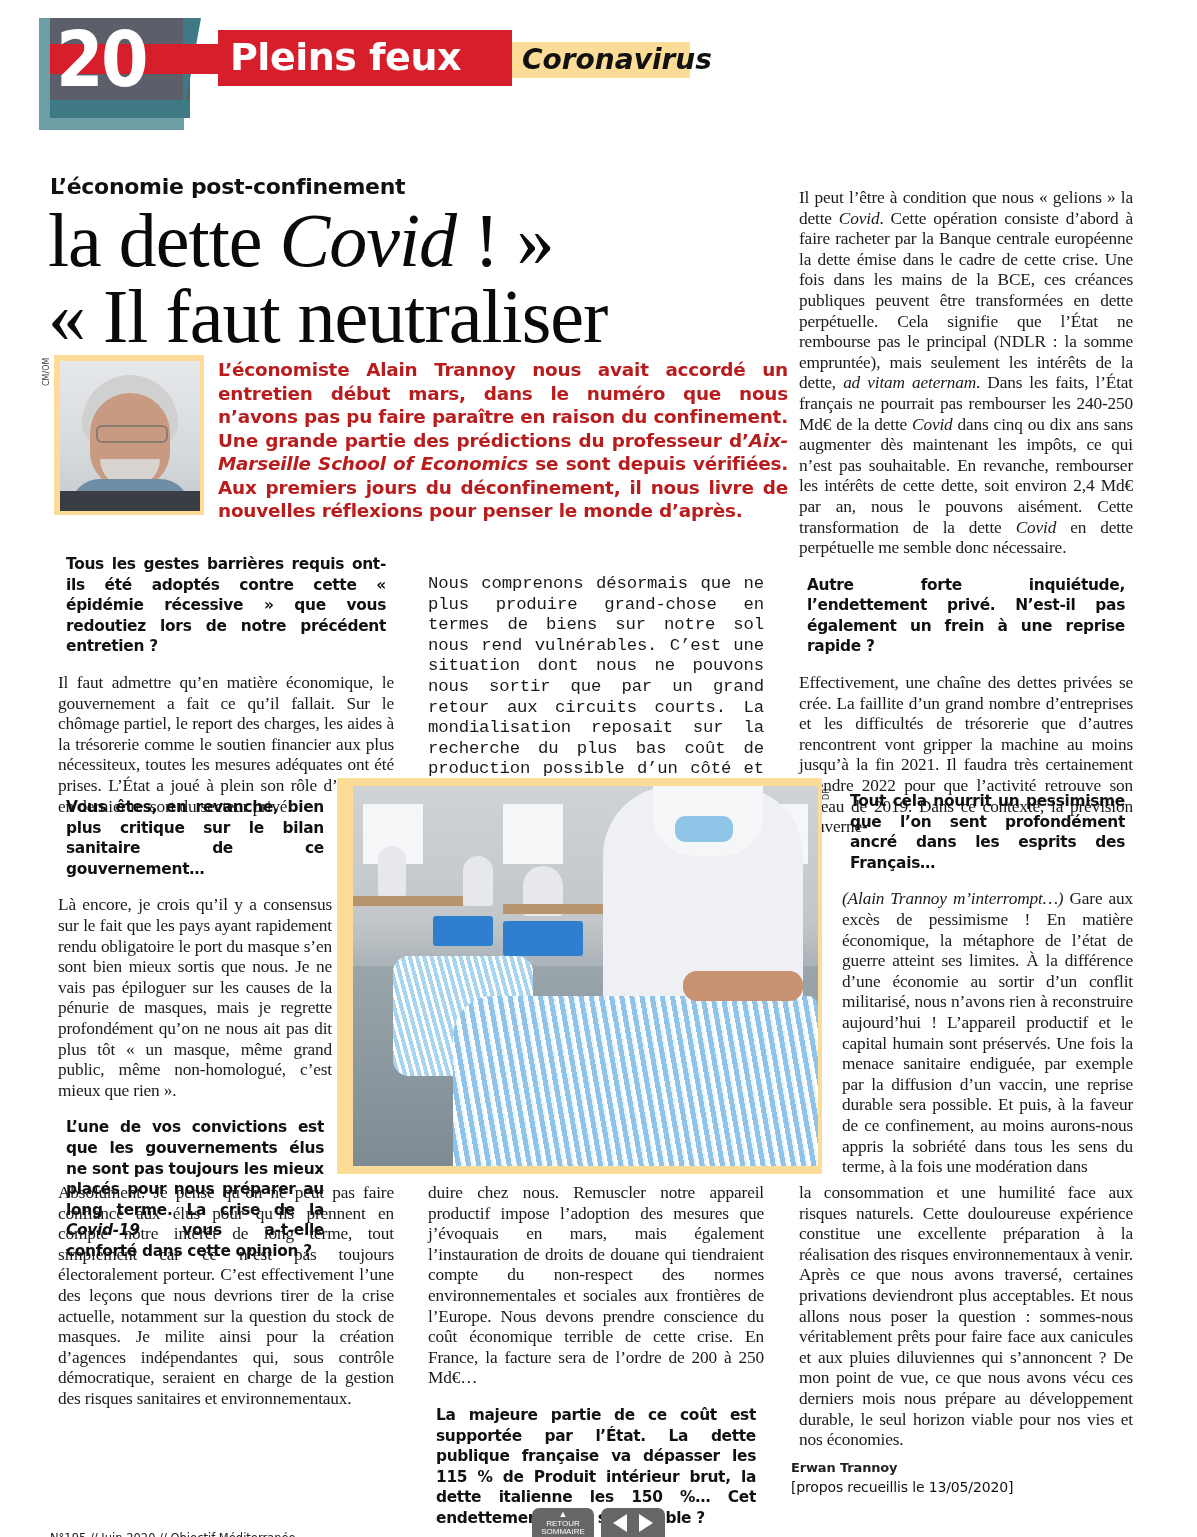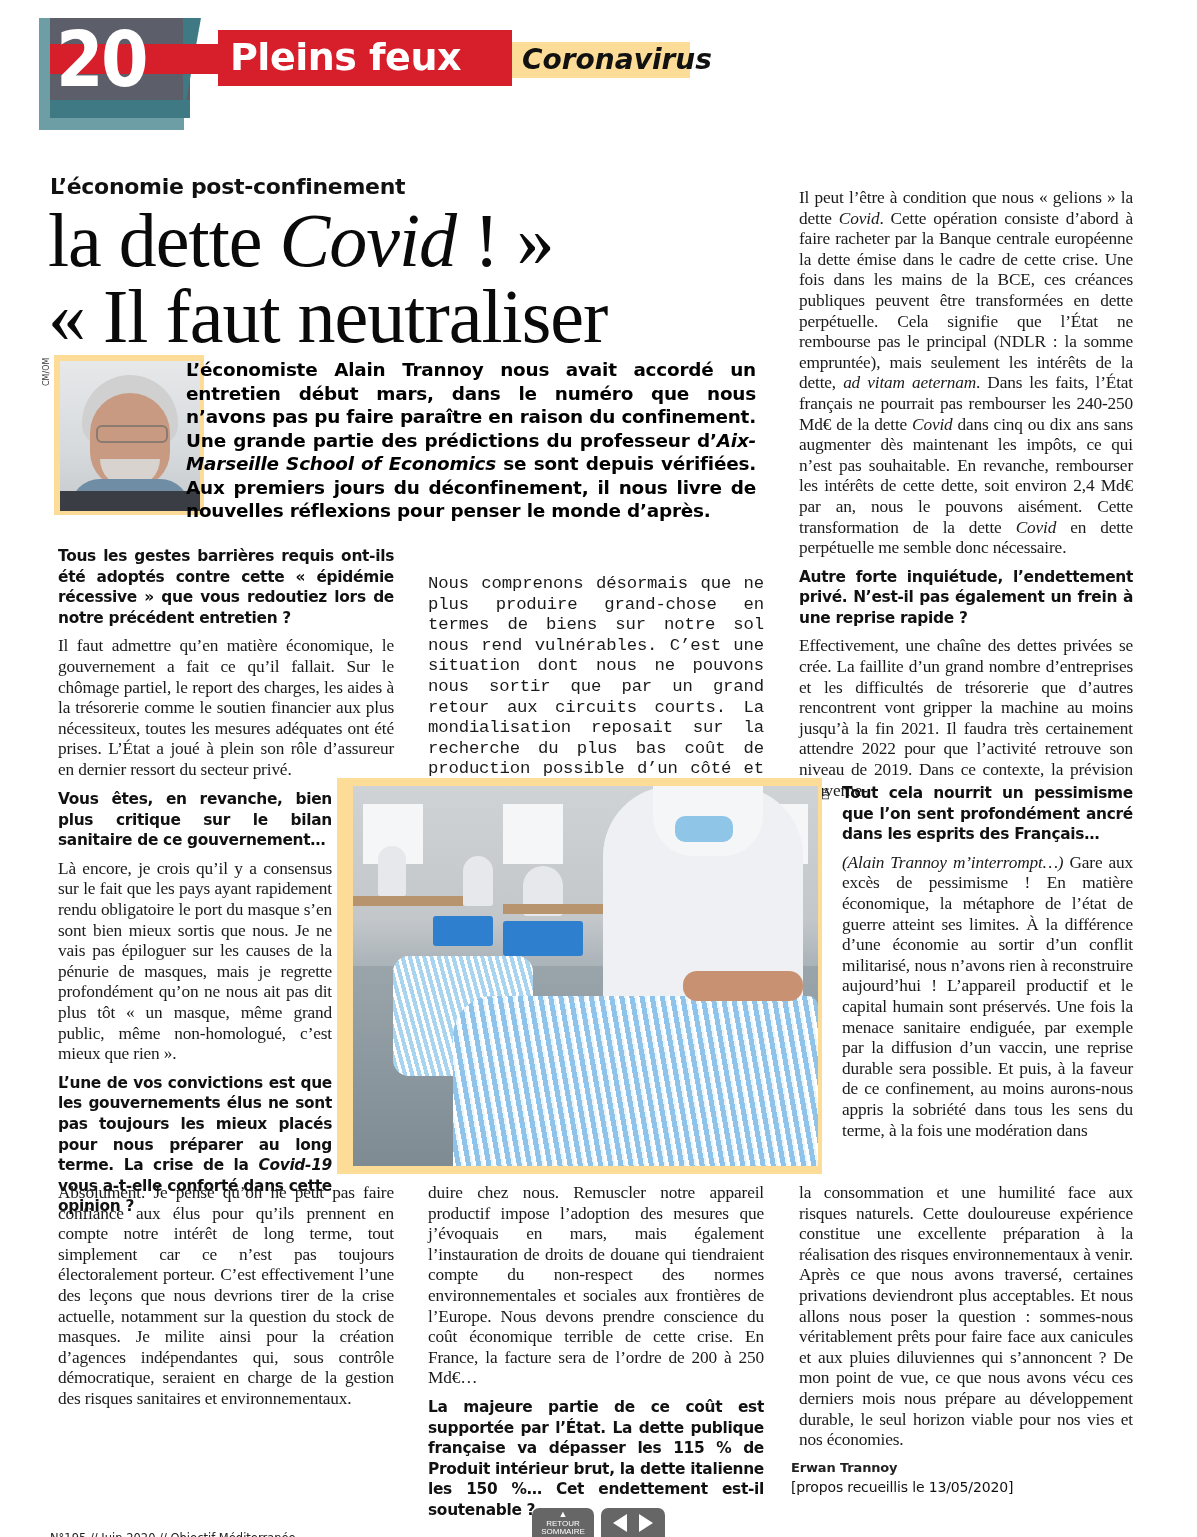--- a/index.html
+++ b/index.html
@@ -36,28 +36,28 @@
               background: linear-gradient(180deg, #e6e8ea 0%, #d7dadd 60%, #c6c9cc 100%); }
   .portrait .hair { position: absolute; left: 22px; top: 14px; width: 96px; height: 70px; border-radius: 48px 48px 20px 20px; background: #cfd0cf; }
   .portrait .face { position: absolute; left: 30px; top: 32px; width: 80px; height: 95px; border-radius: 40px 40px 36px 36px; background: #c99a82; }
   .portrait .glasses { position: absolute; left: 36px; top: 64px; width: 68px; height: 14px; border: 2px solid #8a7a70; border-radius: 6px; }
   .portrait .beard { position: absolute; left: 40px; top: 98px; width: 60px; height: 28px; border-radius: 0 0 30px 30px; background: #d8d3cf; }
   .portrait .scarf { position: absolute; left: 10px; top: 118px; width: 120px; height: 40px; background: #6f8ea6; border-radius: 30px 30px 0 0; }
   .portrait .coat { position: absolute; left: 0; top: 130px; width: 140px; height: 30px; background: #3a3d44; }
   .credit-v { position: absolute; font-family: "DejaVu Sans", sans-serif; font-size: 8px; color: #333; transform: rotate(-90deg); transform-origin: left top; }
   .credit-portrait { left: 42px; top: 386px; }
 
-  .lede { position: absolute; left: 186px; top: 358px; width: 570px; font-family: "DejaVu Sans", sans-serif; font-weight: bold;
-          font-size: 18.4px; line-height: 23.5px; color: #000000; text-align: justify; letter-spacing: -0.2px; }
+  .lede { position: absolute; left: 218px; top: 358px; width: 570px; font-family: "DejaVu Sans", sans-serif; font-weight: bold;
+          font-size: 18.4px; line-height: 23.5px; color: #b91c1c; text-align: justify; letter-spacing: -0.2px; }
   .lede em { font-style: italic; }
 
   
   .col { position: absolute; font-family: "Liberation Serif", serif; font-size: 17.3px; line-height: 20.6px; color: #1a1a1a; text-align: justify; letter-spacing: -0.15px; }
   .col p { margin: 8px; }
-  .col .q { font-family: "DejaVu Sans", sans-serif; font-weight: bold; font-size: 15.4px; line-height: 20.6px; color: #111; letter-spacing: -0.3px; margin: 8px; }
+  .col .q { font-family: "DejaVu Sans", sans-serif; font-weight: bold; font-size: 15.4px; line-height: 20.6px; color: #111; letter-spacing: -0.3px; margin: 16px; }
   .col .q em, .col p em { font-style: italic; }
 
   .c1a { left: 50px; top: 538px; width: 352px; }
   .c1b { left: 50px; top: 781px; width: 290px; }
   .c1c { left: 50px; top: 1175px; width: 352px; }
   .c2a { left: 420px; top: 566px; width: 352px; font-family: Liberation Mono, monospace; }
   .c2b { left: 420px; top: 1175px; width: 352px; }
   .c3a { left: 791px; top: 180px; width: 350px; }
   .c3b { left: 834px; top: 775px; width: 307px; }
   .c3c { left: 791px; top: 1175px; width: 350px; }

